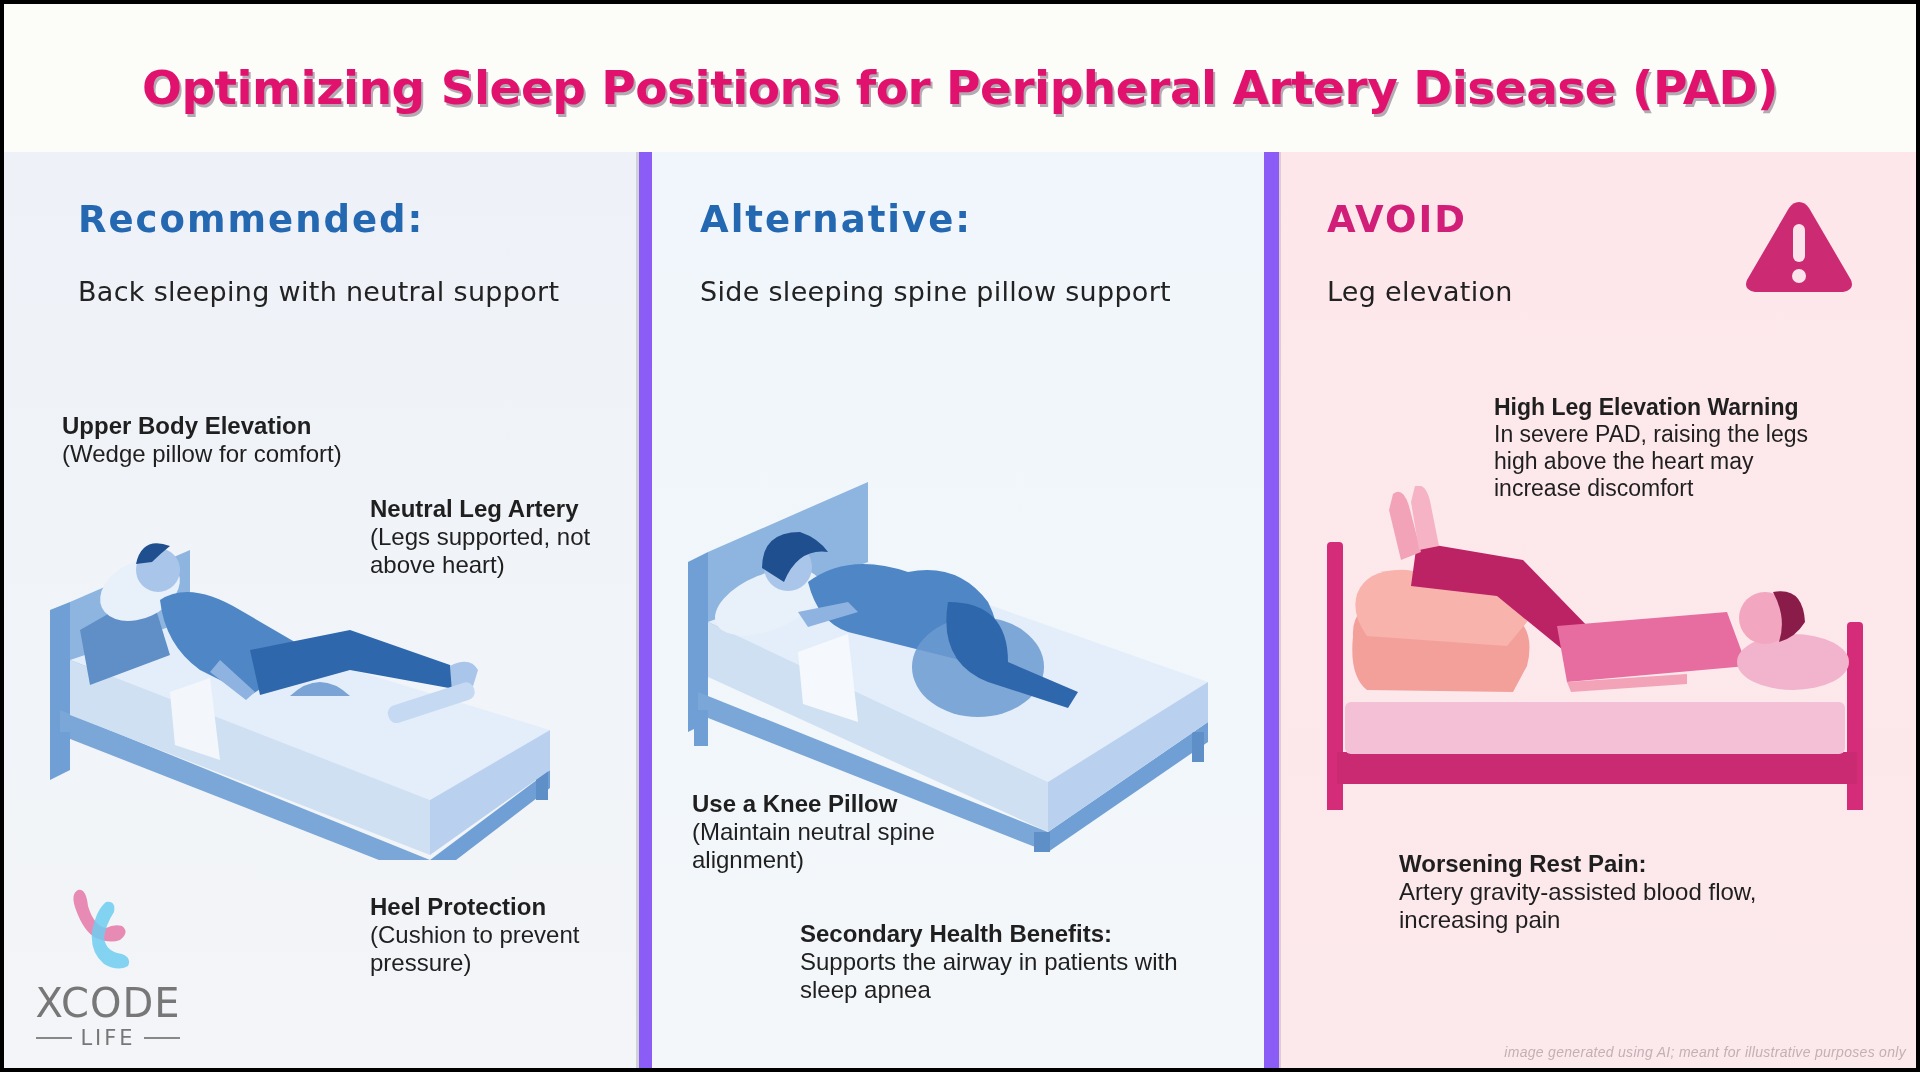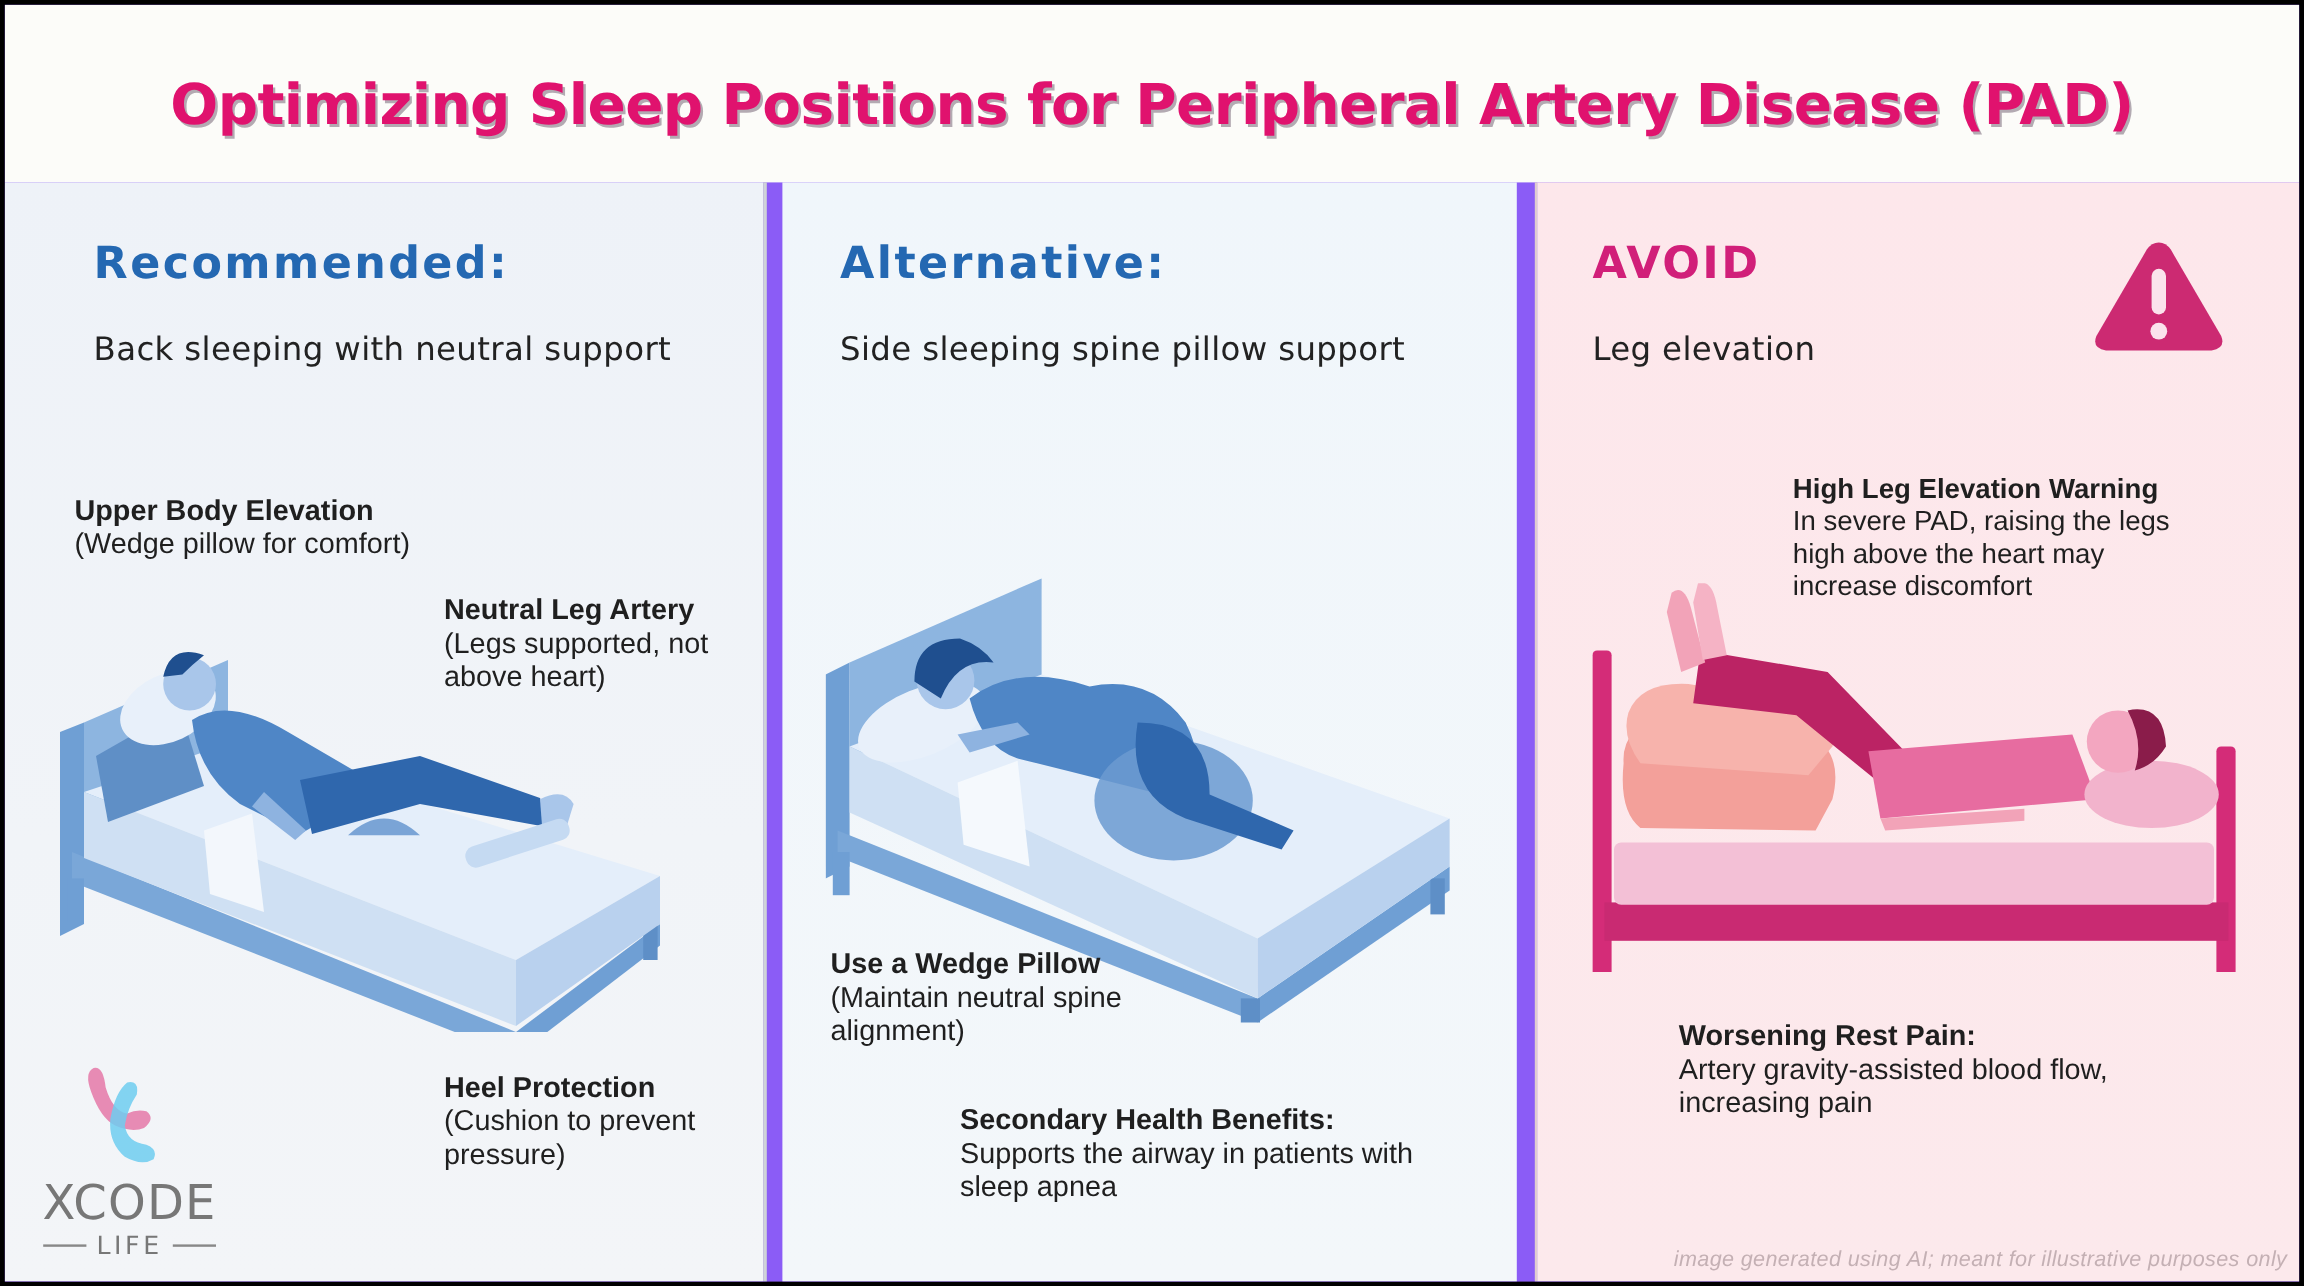--- a/index.html
+++ b/index.html
@@ -33,21 +33,21 @@
   .note .nt { font-weight: bold; display: block; }
   .note .nb { display: block; white-space: pre-line; }
 
   .illus { position: absolute; }
 
   .logo { position: absolute; }
   .logo-word { position: absolute; left: 0; top: 100px; width: 160px; text-align: center; font-family: "DejaVu Sans", sans-serif; font-size: 40px; color: #777; letter-spacing: 1px; }
   .logo-sub { position: absolute; left: 0; top: 146px; width: 160px; display: flex; align-items: center; justify-content: center; gap: 8px; color: #777; font-size: 21px; letter-spacing: 3px; font-family: "DejaVu Sans", sans-serif; }
   .logo-sub .dash { display: inline-block; width: 36px; height: 2px; background: #888; }
 
-  .disclaimer { position: absolute; right: 10px; bottom: 8px; font-style: italic; font-size: 18px; color: #c4b0b4; letter-spacing: 0.3px; }
+  .disclaimer { position: absolute; right: 10px; bottom: 8px; font-style: italic; font-size: 14px; color: #c4b0b4; letter-spacing: 0.3px; }
 
   .warning-icon { position: absolute; }
 </style>
 </head>
 <body>
 
 <div class="frame">
 
   <div class="title-band">
     <h1 class="title">Optimizing Sleep Positions for Peripheral Artery Disease (PAD)</h1>
@@ -152,21 +152,21 @@
 
       <path d="M260 150 Q320 150 320 210 L390 240 L380 256 L300 230 Q250 210 260 150Z" fill="#2f67ad"></path>
 
       <circle cx="100" cy="115" r="24" fill="#a9c6ea"></circle>
       <path d="M74 116 Q74 80 112 80 Q130 86 140 100 Q110 96 96 130Z" fill="#1f4f8f"></path>
 
       <path d="M110 160 L160 150 L170 160 L120 175Z" fill="#8eb3e0"></path>
     </svg>
 
     <div class="note" style="left:40px; top:638px;">
-      <span class="nt">Use a Wedge Pillow</span>
+      <span class="nt">Use a Knee Pillow</span>
       <span class="nb">(Maintain neutral spine
 alignment)</span>
     </div>
     <div class="note" style="left:148px; top:768px;">
       <span class="nt">Secondary Health Benefits:</span>
       <span class="nb">Supports the airway in patients with
 sleep apnea</span>
     </div>
   </section>
 

